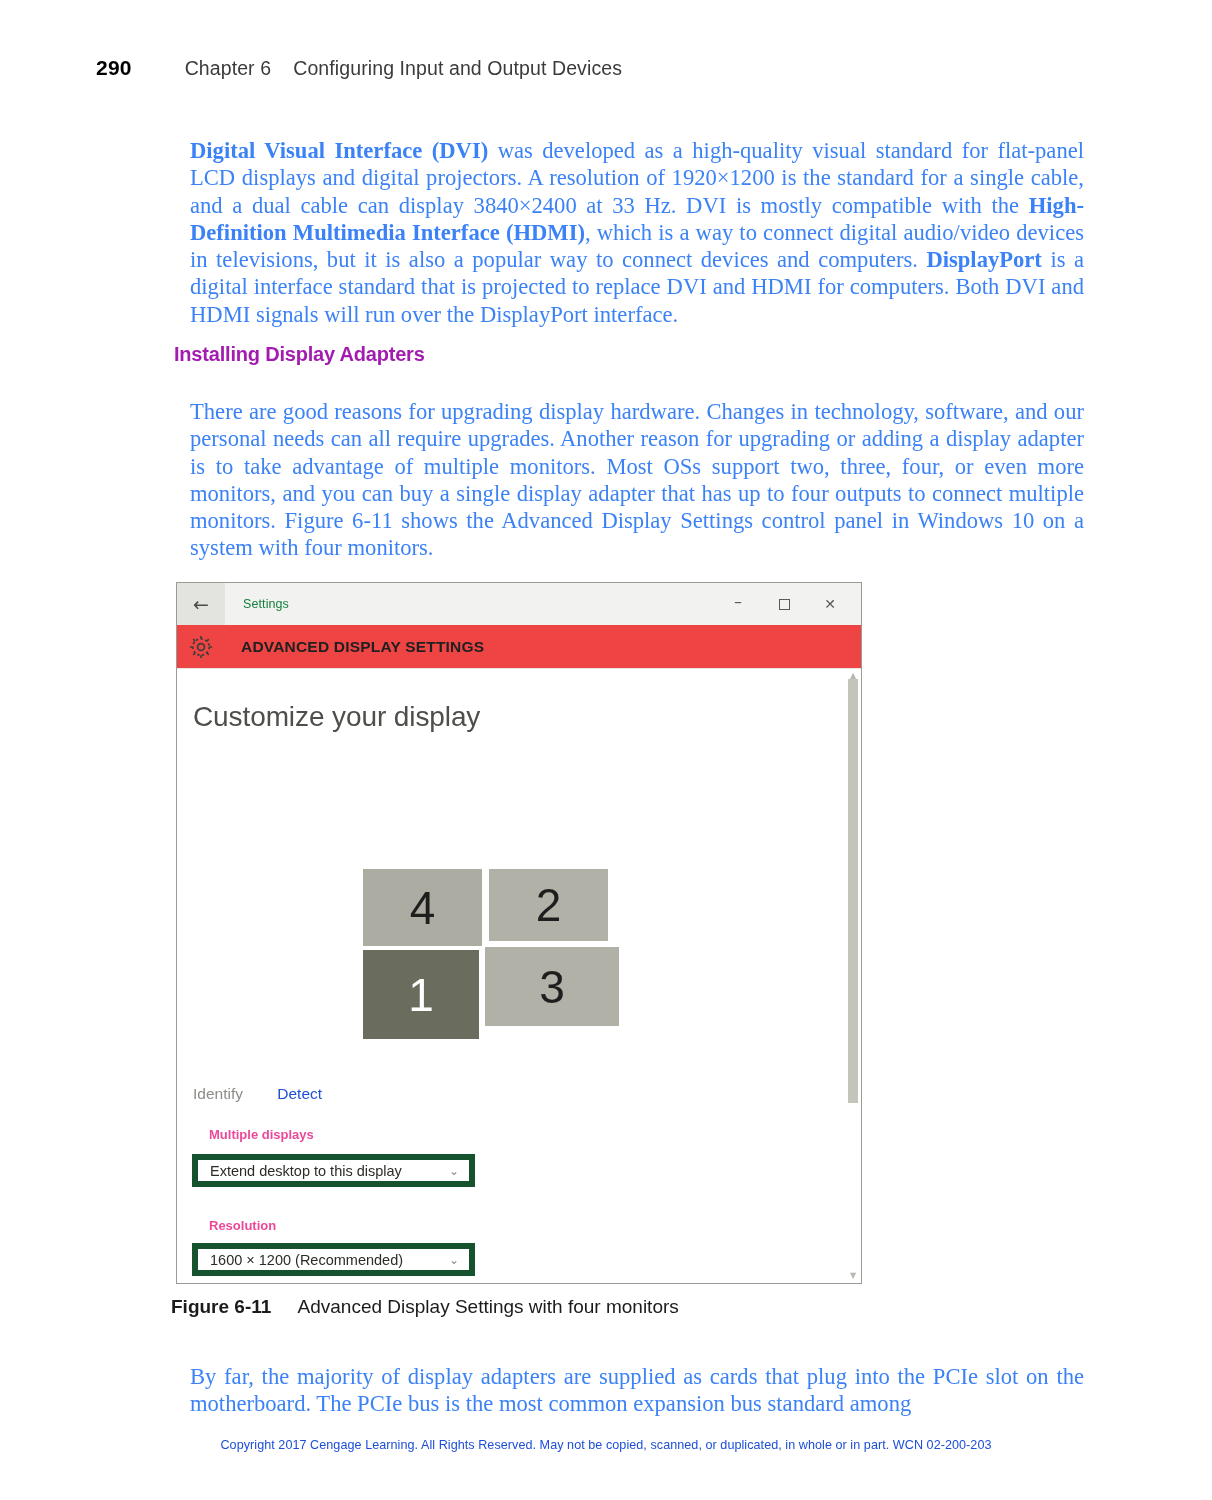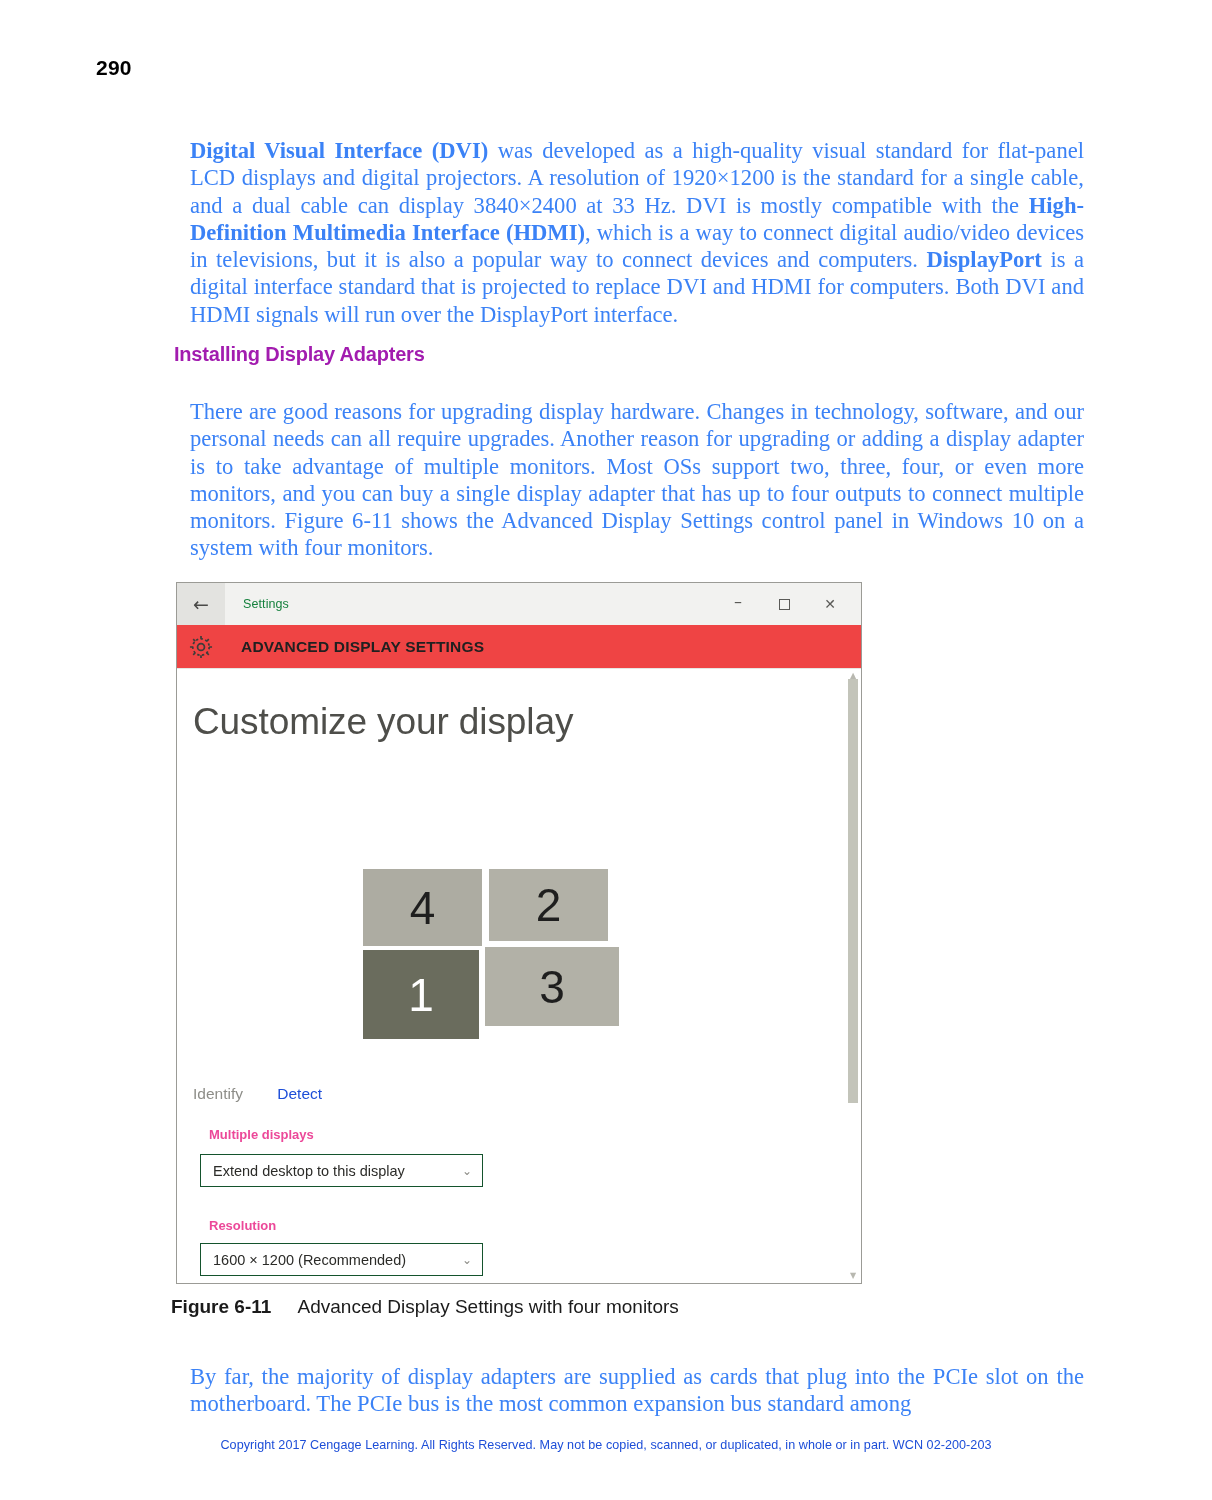--- a/index.html
+++ b/index.html
@@ -167,21 +167,21 @@
   .win-content {
     position: relative;
     height: 614px;
     background: #ffffff;
   }
   .page-heading {
     position: absolute;
     left: 16px;
     top: 32px;
     font-family: "Liberation Sans", sans-serif;
-    font-size: 37px;
+    font-size: 28px;
     color: #4e4e4a;
     letter-spacing: -0.1px;
   }
 
   
   .monitors {
     position: absolute;
     left: 186px;
     top: 200px;
     width: 266px;
@@ -225,27 +225,26 @@
   .label-multiple  { top: 458px; }
   .label-resolution{ top: 549px; }
 
   .combo {
     position: absolute;
     left: 15px;
     width: 283px;
     height: 33px;
     box-sizing: border-box;
     background: #ffffff;
-    border: 1px solid #14532d;
+    border: 6px solid #14532d;
     display: flex;
     align-items: center;
     font-family: "Liberation Sans", sans-serif;
     font-size: 14.5px;
     color: #2b2b28;
-    margin-left: 8px;
   }
   .combo .val { margin-left: 12px; flex: 1; }
   .combo .chev {
     width: 30px;
     text-align: center;
     color: #8c8c86;
     font-size: 12px;
     font-family: "DejaVu Sans", sans-serif;
   }
   .combo-multiple   { top: 485px; }
@@ -307,20 +306,21 @@
     font-size: 12.6px;
     color: #1d4ed8;
     letter-spacing: 0.05px;
   }
 </style>
 </head>
 <body>
 
 <div class="running-head">
   <span class="folio">290</span>
+  <span class="head-chapter">Chapter 6    Configuring Input and Output Devices</span>
 </div>
 
 <div class="col para-1">
   <p class="body"><b>Digital Visual Interface (DVI)</b> was developed as a high-quality visual standard for flat-panel LCD displays and digital projectors. A resolution of 1920×1200 is the standard for a single cable, and a dual cable can display 3840×2400 at 33 Hz. DVI is mostly compatible with the <b>High-Definition Multimedia Interface (HDMI)</b>, which is a way to connect digital audio/video devices in televisions, but it is also a popular way to connect devices and computers. <b>DisplayPort</b> is a digital interface standard that is projected to replace DVI and HDMI for computers. Both DVI and HDMI signals will run over the DisplayPort interface.</p>
 </div>
 
 <h2 class="section-head">Installing Display Adapters</h2>
 
 <div class="col para-2">
   <p class="body">There are good reasons for upgrading display hardware. Changes in technology, software, and our personal needs can all require upgrades. Another reason for upgrading or adding a display adapter is to take advantage of multiple monitors. Most OSs support two, three, four, or even more monitors, and you can buy a single display adapter that has up to four outputs to connect multiple monitors. Figure 6-11 shows the Advanced Display Settings control panel in Windows 10 on a system with four monitors.</p>

